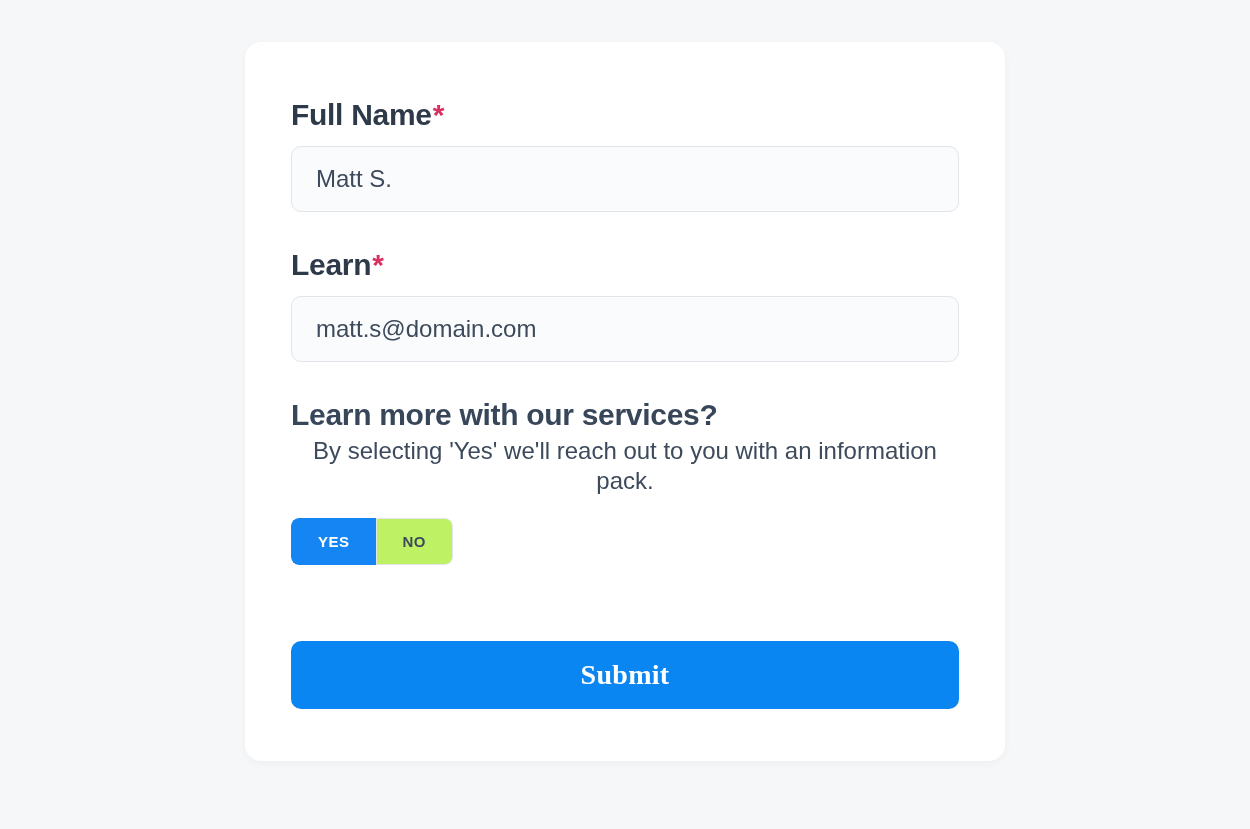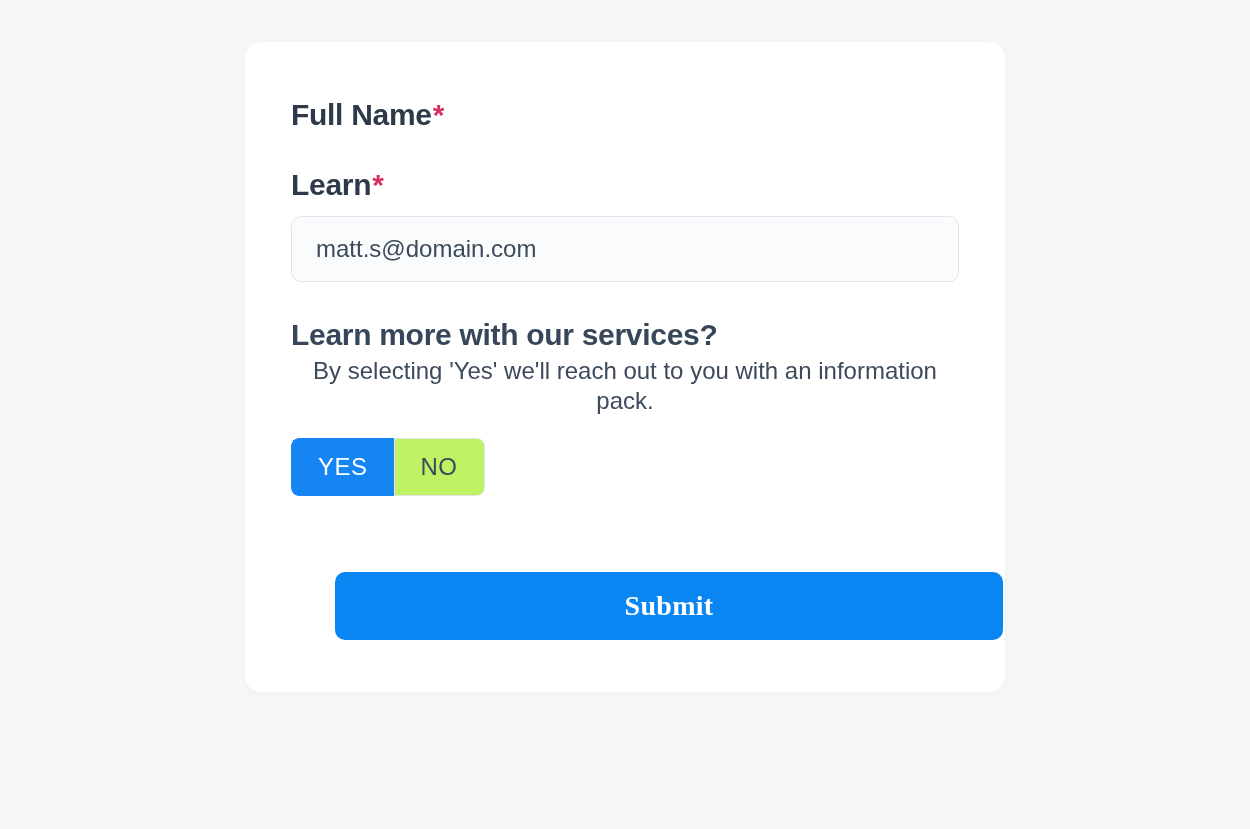--- a/index.html
+++ b/index.html
@@ -79,22 +79,22 @@
     }
     
     .toggle-group {
       display: inline-flex;
       border-radius: 8px;
       overflow: hidden;
     }
     
     .toggle-button {
       padding: 14px 26px;
-      font-size: 24px;
-      font-weight: 400;
+      font-size: 15px;
+      font-weight: 700;
       border: 1px solid #e1e5ea;
       cursor: pointer;
       font-family: inherit;
       letter-spacing: 0.5px;
     }
     
     .toggle-button.active {
       background-color: #1485f3;
       color: #ffffff;
       border-color: #1485f3;
@@ -122,32 +122,32 @@
       font-size: 28px;
       font-weight: 700;
       font-family: Georgia, 'Times New Roman', serif;
       color: #ffffff;
       background-color: #0a86f2;
       border: none;
       border-radius: 10px;
       cursor: pointer;
       margin-top: 40px;
       letter-spacing: 0.3px;
-      margin-left: 44px;
     }
   </style>
 </head>
 <body>
 
 <div class="form-card">
   
   <div class="form-group">
     <label class="form-label">
       <span>Full Name</span><span class="required-asterisk">*</span>
     </label>
+    <input type="text" class="form-input" value="Matt S." style="">
   </div>
   
   <div class="form-group">
     <label class="form-label">
       <span>Learn</span><span class="required-asterisk">*</span>
     </label>
     <input type="email" class="form-input" value="matt.s@domain.com" style="">
   </div>
   
   <div class="form-group">

